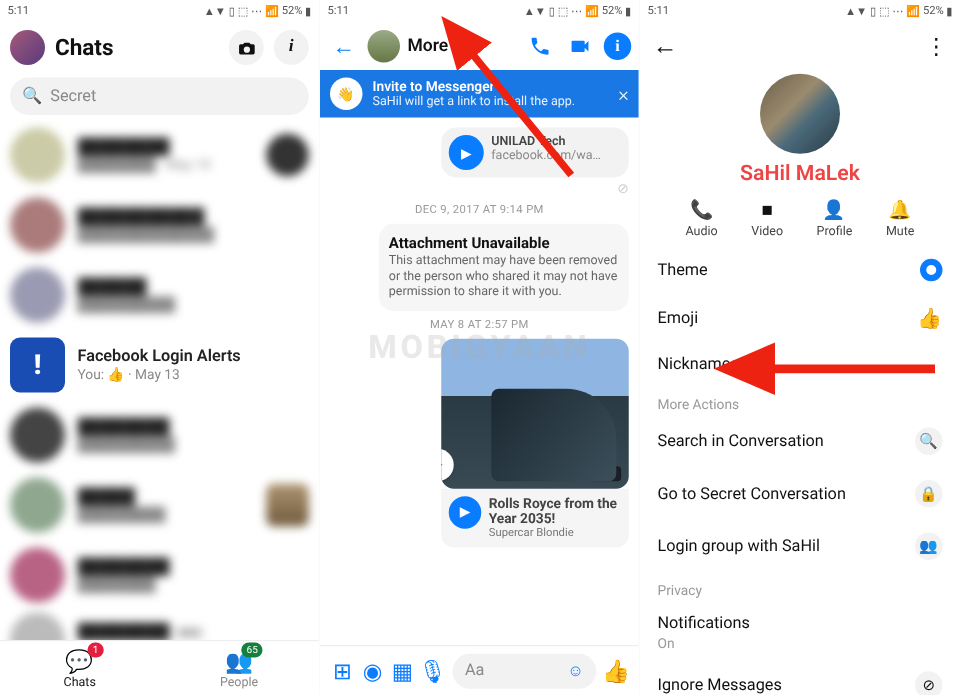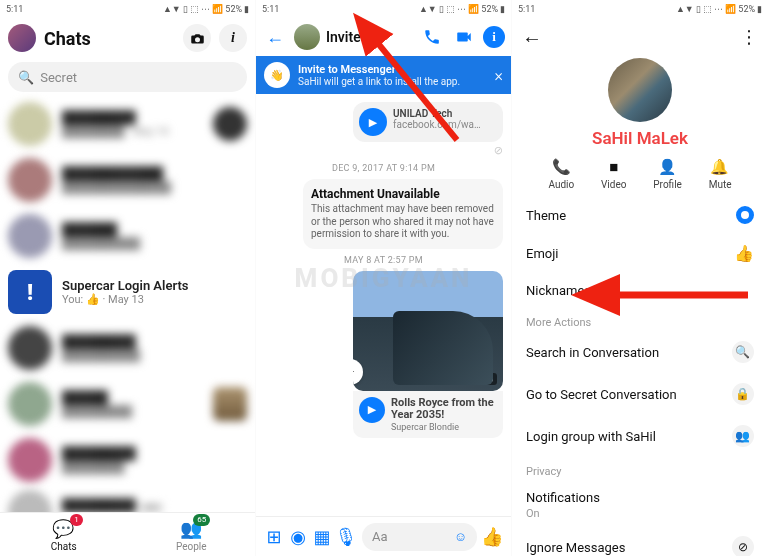--- a/index.html
+++ b/index.html
@@ -133,21 +133,21 @@
         <div class="av" style="background:#99b;"></div>
         <div class="ct">
           <div class="ln1">██████</div>
           <div class="ln2">██████████</div>
         </div>
       </div>
 
     <div class="chatrow clear">
       <div class="av" style="background:#1a4db3;border-radius:8px;display:flex;align-items:center;justify-content:center;color:#fff;font-weight:900;font-size:22px;">!</div>
       <div class="ct">
-        <div class="ln1">Supercar Login Alerts</div>
+        <div class="ln1">Facebook Login Alerts</div>
         <div class="ln2">
           <span>You:</span>
           <span style="color:#0a7cff;">👍</span>
           <span>· </span><span>May 13</span>
         </div>
       </div>
     </div>
 
     <div class="chatrow">
         <div class="av" style="background:#444;"></div>
@@ -200,21 +200,21 @@
   </div>
 
   <div class="pane">
     <div class="status">
       <span>5:11</span>
       <span class="right"><span class="glyph">▲▼ ▯ ⬚ ⋯ 📶</span><span>52%</span>▮</span>
     </div>
     <div class="p2-header">
       <div class="hicon">←</div>
       <div style="width:26px;height:26px;border-radius:50%;background:linear-gradient(#9a8,#674);"></div>
-      <div class="p2-name">Invite</div>
+      <div class="p2-name">More</div>
       <div class="hicon">
           <svg viewBox="0 0 24 24" width="18" height="18">
             <path d="M6.6 10.8c1.4 2.8 3.8 5.1 6.6 6.6l2.2-2.2c.3-.3.7-.4 1-.2 1.2.4 2.4.6 3.7.6.6 0 1 .4 1 1V20c0 .6-.4 1-1 1C10.6 21 3 13.4 3 4c0-.6.4-1 1-1h3.5c.6 0 1 .4 1 1 0 1.3.2 2.5.6 3.7.1.4 0 .8-.2 1l-2.3 2.1z"></path>
           </svg>
         </div>
       <div class="hicon">
           <svg viewBox="0 0 24 24" width="18" height="18">
             <path d="M17 10.5V7c0-.6-.4-1-1-1H4c-.6 0-1 .4-1 1v10c0 .6.4 1 1 1h12c.6 0 1-.4 1-1v-3.5l4 4v-11l-4 4z"></path>
           </svg>
         </div>

